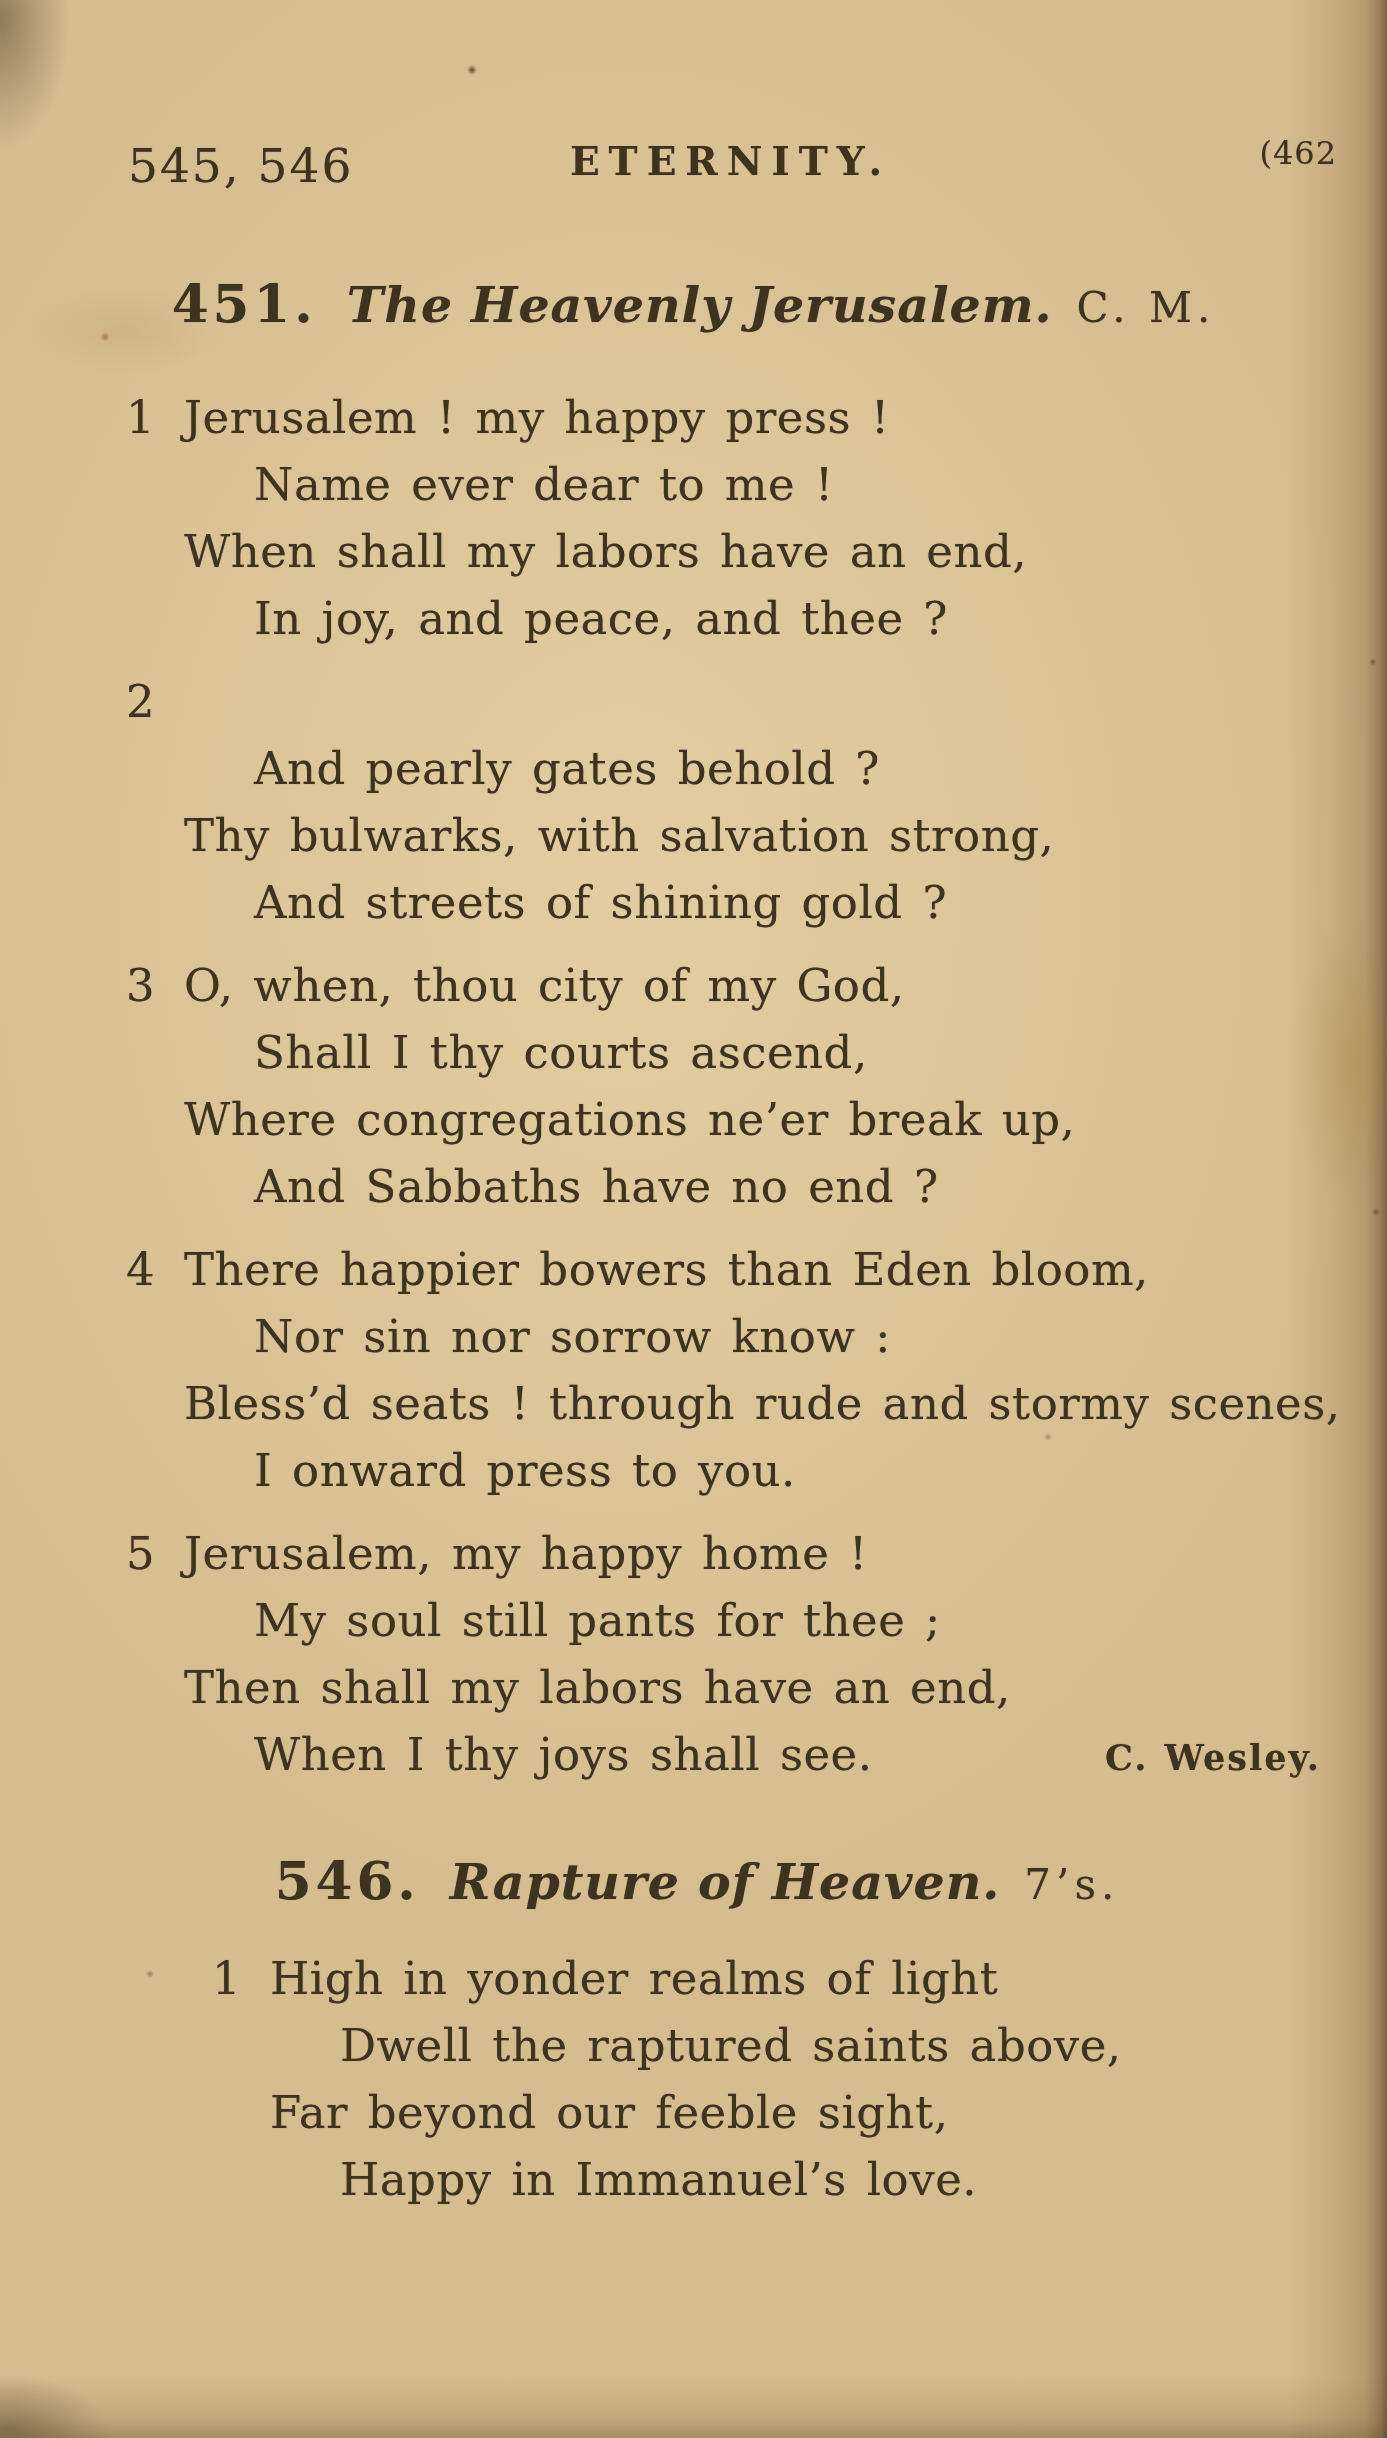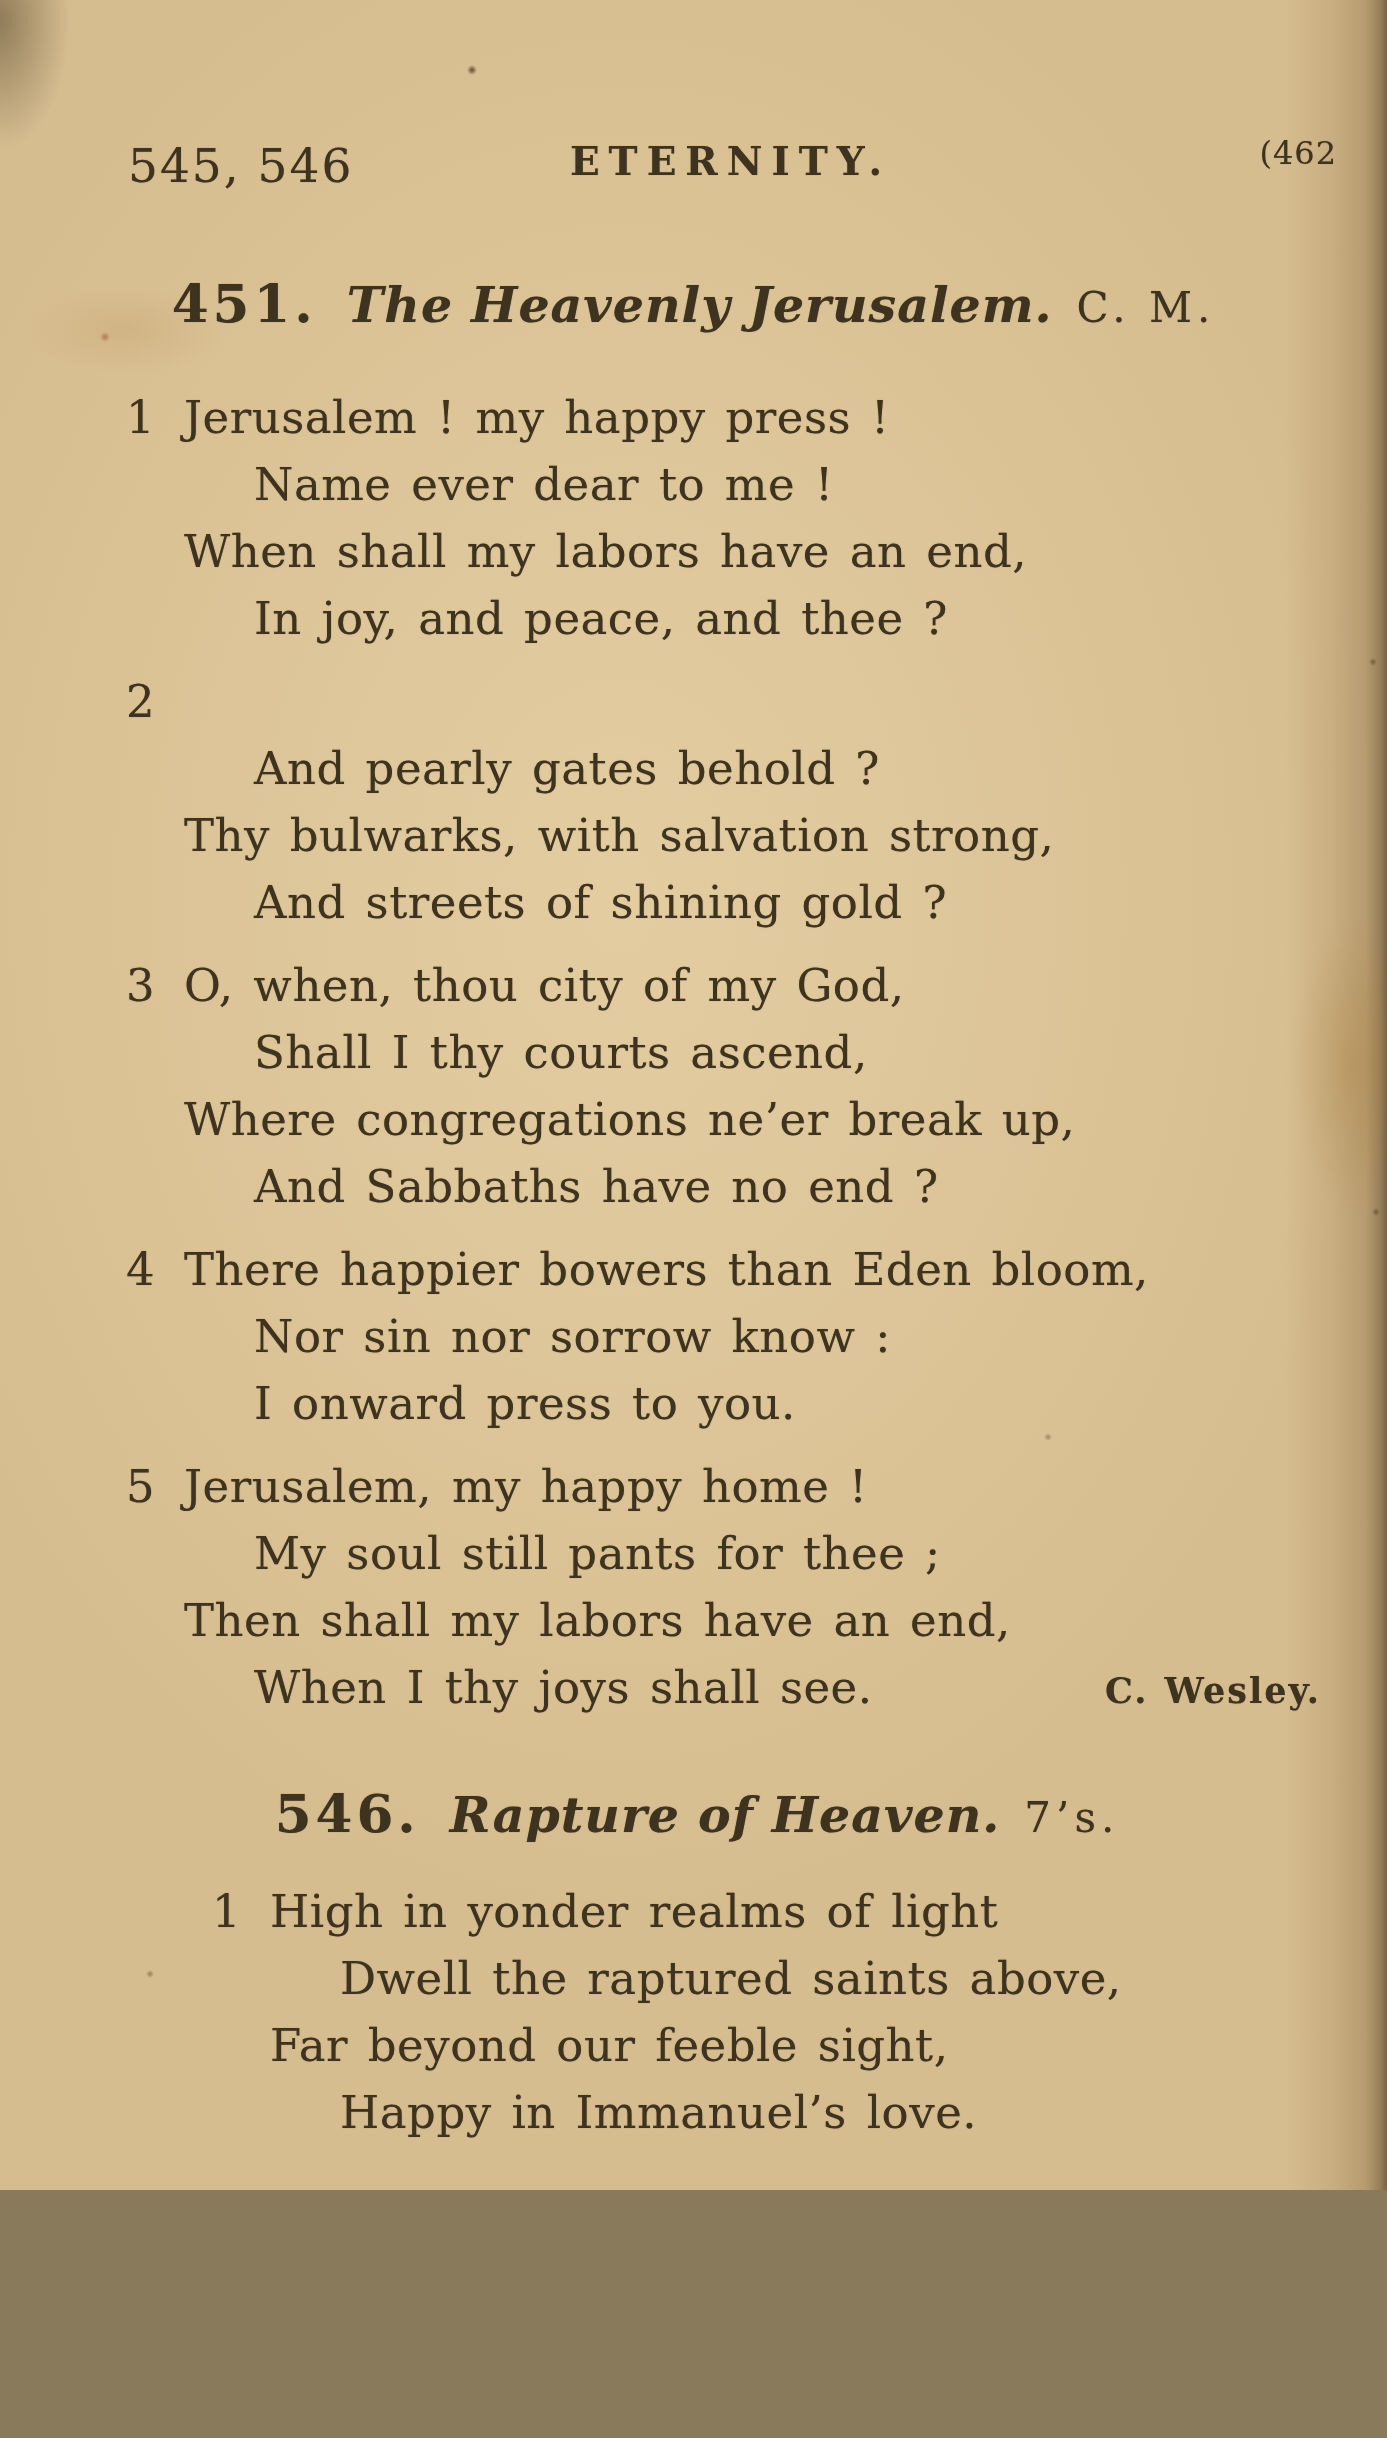--- a/index.html
+++ b/index.html
@@ -1,18 +1,18 @@
 <!DOCTYPE html>
 <html><head>
 <meta charset="utf-8">
 <style>
   html,body{margin:0;padding:0;background:#8a7a5c;}
   .page{
     position:relative;
-    width:1387px;height:2190px;
+    width:1387px;height:2438px;
     margin:0 auto;
     overflow:hidden;
     color:#3e331f;
     font-family:"DejaVu Serif","Liberation Serif",serif;
     background-color:#d6bd90;
     background-image:
       radial-gradient(circle 3px at 472px 70px, rgba(70,55,30,.85), transparent 5px),
       radial-gradient(circle 3px at 105px 337px, rgba(150,70,25,.55), transparent 5px),
       radial-gradient(circle 2px at 1373px 662px, rgba(90,70,40,.7), transparent 4px),
       radial-gradient(circle 2px at 1376px 1212px, rgba(90,70,40,.7), transparent 4px),
@@ -136,20 +136,23 @@
             </div>
           </div>
           <div class="verse">
             <div class="vline first">
               <span class="num">4</span>
               <span>There happier bowers than Eden bloom,</span>
             </div>
             <div class="vline ind">
               <span>Nor sin nor sorrow know :</span>
             </div>
+            <div class="vline flush">
+              <span>Bless’d seats ! through rude and stormy scenes,</span>
+            </div>
             <div class="vline ind">
               <span>I onward press to you.</span>
             </div>
           </div>
           <div class="verse">
             <div class="vline first">
               <span class="num">5</span>
               <span>Jerusalem, my happy home !</span>
             </div>
             <div class="vline ind">

